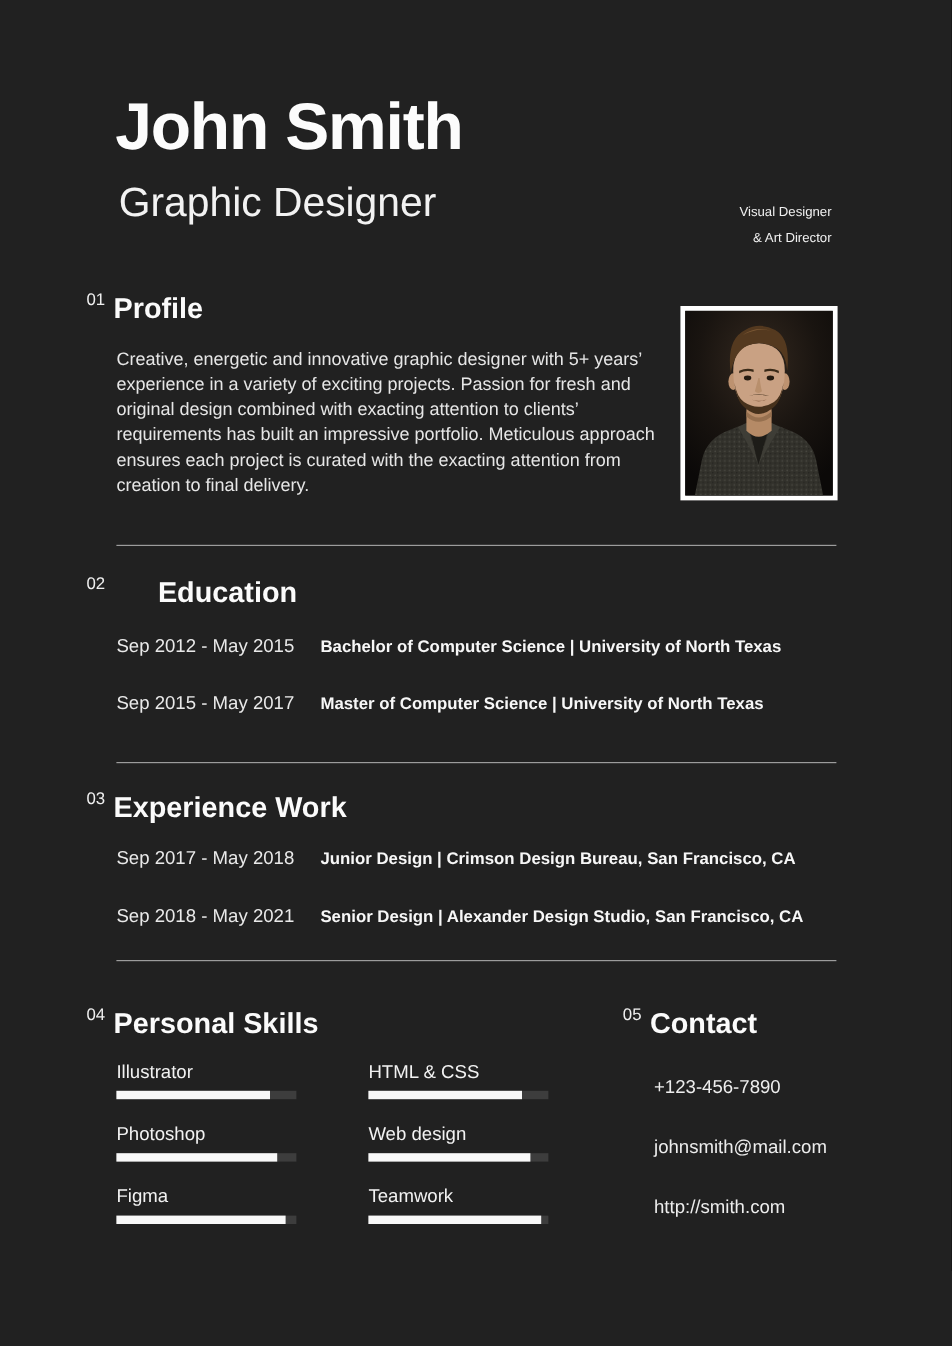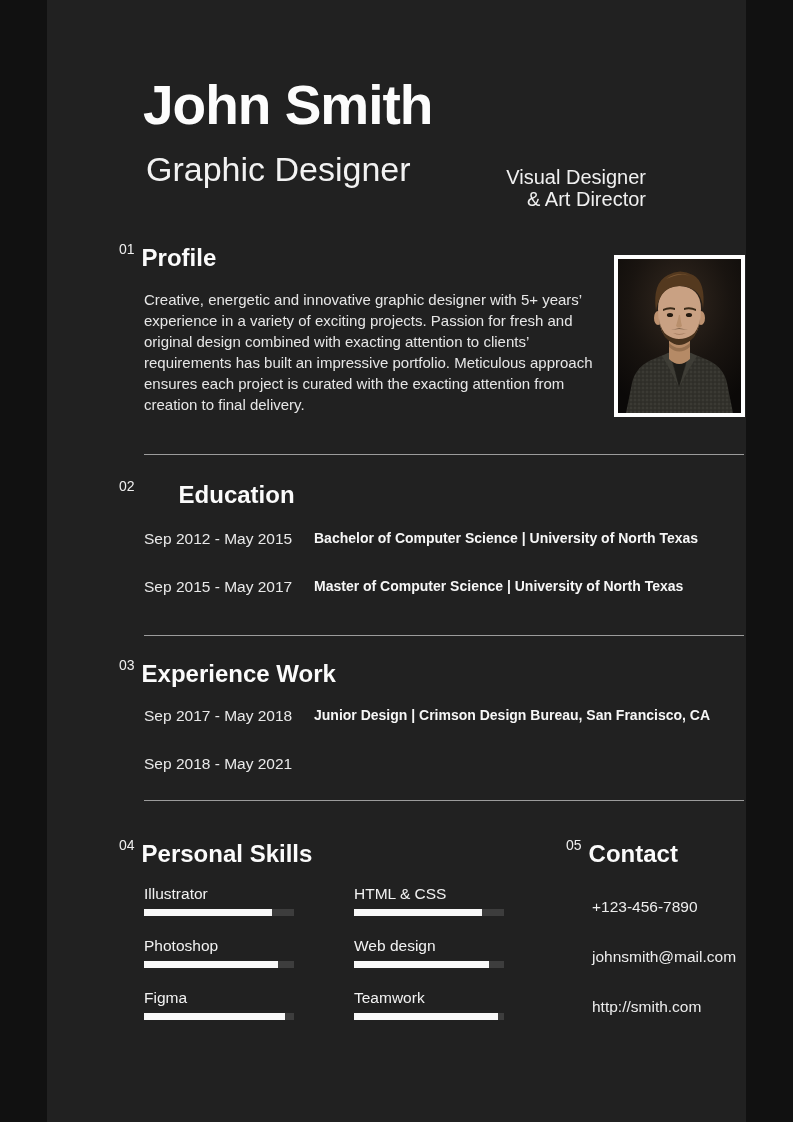--- a/index.html
+++ b/index.html
@@ -1,37 +1,37 @@
 <!DOCTYPE html>
 <html><head>
 <meta charset="utf-8">
 <style>
   html,body { margin:0; padding:0; background:#111; }
   * { box-sizing:border-box; }
   .page {
     position:relative;
-    width:699px; height:1122px;
+    width:793px; height:1122px;
     margin:0 auto;
     background:#212121;
     font-family:"Liberation Sans","DejaVu Sans",sans-serif;
     color:#f0f0f0;
     overflow:hidden;
   }
   .name-title {
     position:absolute; left:96px; top:78px;
     font-size:55px; font-weight:700; letter-spacing:-1px;
     color:#fcfcfc; line-height:1; margin:0;
   }
   .role-subtitle {
     position:absolute; left:99px; top:150px;
     font-size:34px; font-weight:400; color:#f2f2f2; line-height:1.15;
   }
   .tagline {
     position:absolute; right:100px; top:166px;
-    text-align:right; font-size:20px; line-height:22px; color:#f0f0f0;
+    text-align:right; font-size:11px; line-height:22px; color:#f0f0f0;
   }
   .sec-head { position:absolute; display:flex; gap:7px; align-items:flex-start; }
   .sec-num  { font-size:14px; color:#efefef; line-height:1.1; margin-top:0; }
   .sec-title{ font-size:24px; font-weight:700; color:#fbfbfb; line-height:1.1; margin-top:3px; }
   .sec-head-profile    { left:72px;  top:242px; }
   .sec-head-education  { left:72px;  top:479px;gap:44px; }
   .sec-head-experience { left:72px;  top:658px; }
   .sec-head-skills     { left:72px;  top:838px; }
   .sec-head-contact    { left:519px; top:838px; }
 
@@ -161,20 +161,21 @@
     <span class="sec-num">03</span>
     <span class="sec-title">Experience Work</span>
   </div>
   <div class="rows rows-experience">
     <div class="row">
       <span class="row-date">Sep 2017 - May 2018</span>
       <span class="row-desc">Junior Design | Crimson Design Bureau, San Francisco, CA</span>
     </div>
     <div class="row">
       <span class="row-date">Sep 2018 - May 2021</span>
+      <span class="row-desc">Senior Design | Alexander Design Studio, San Francisco, CA</span>
     </div>
   </div>
 
   <hr class="divider divider-3">
 
   <div class="sec-head sec-head-skills">
     <span class="sec-num">04</span>
     <span class="sec-title">Personal Skills</span>
   </div>
   <div class="skills-grid">

